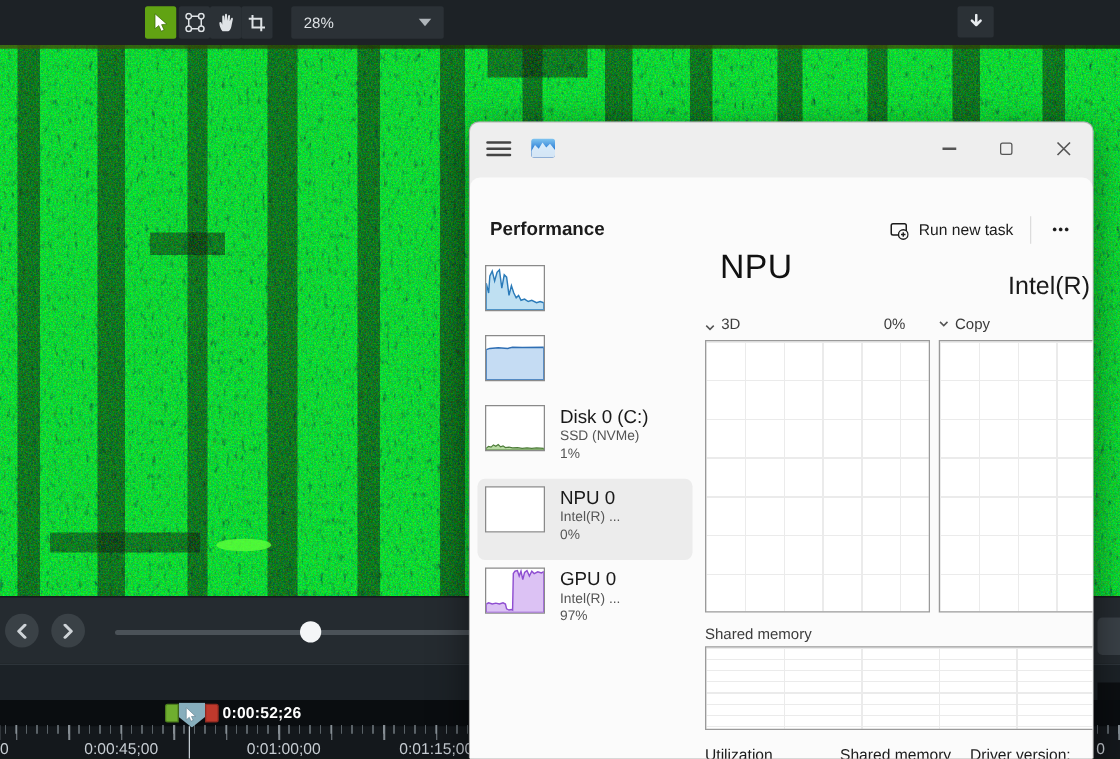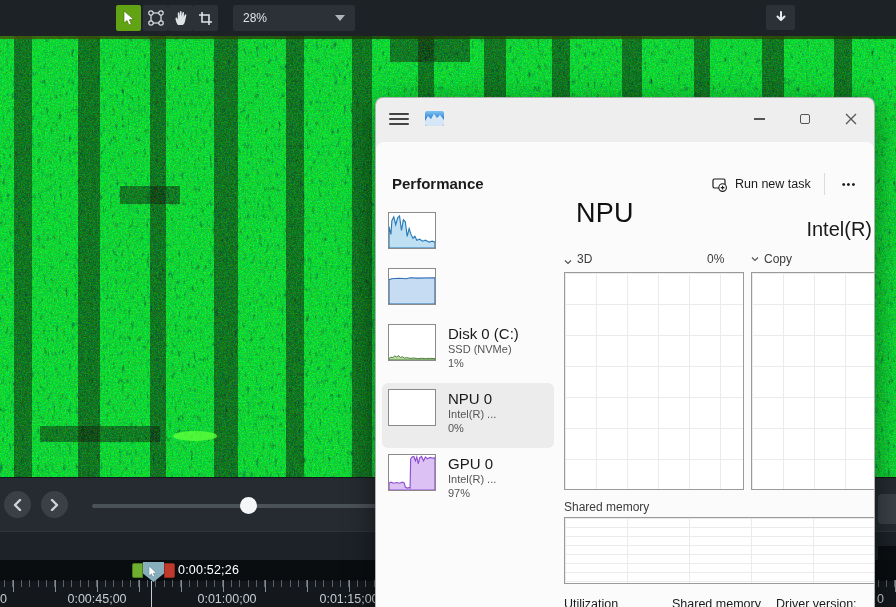--- a/index.html
+++ b/index.html
@@ -43,21 +43,21 @@
      background-position-x:13px; }
   .ruler-label { position:absolute; top:32px; transform:translateX(-50%); color:#c6ccd2; font-size:12.5px; white-space:nowrap; }
   .ruler-label.edge-left { transform:none; left:0; }
   .ruler-label.edge-right { transform:none; }
 
   .playhead { position:absolute; left:132px; top:2px; display:flex; align-items:flex-start; }
   .ph-in  { width:11px; height:15px; margin-top:1px; background:#6fae2f; border-radius:2px 0 0 2px; border:1px solid #4c7d1d; }
   .ph-head{ position:relative; width:21px; height:20px; background:#87aebc;
             clip-path:polygon(0 0,100% 0,100% 58%,50% 100%,0 58%); }
   .ph-out { width:11px; height:15px; margin-top:1px; background:#bf392c; border-radius:0 2px 2px 0; border:1px solid #8e2a20; }
-  .ph-time { position:absolute; left:178px; top:3px; color:#ffffff; font-size:12.5px; font-weight:normal; letter-spacing:.2px; }
+  .ph-time { position:absolute; left:178px; top:3px; color:#ffffff; font-size:12.5px; font-weight:bold; letter-spacing:.2px; }
   .ph-line { position:absolute; left:151px; top:21px; width:1px; height:26px; background:#c2cbd1; }
 
   
   .tm-window { position:absolute; left:375px; top:97px; width:500px; height:510px; z-index:10;
                background:#eeeeee; border-radius:8px 8px 0 0; box-shadow:0 10px 30px rgba(0,0,0,.5); border:1px solid rgba(0,0,0,.25); border-bottom:none; }
   .tm-titlebar { position:absolute; left:0; top:0; width:100%; height:44px; }
   .tm-hamburger { position:absolute; left:13px; top:13px; width:20px; height:16px; display:flex; flex-direction:column; justify-content:space-between; padding:2px 0; }
   .tm-hamburger span { display:block; height:2px; background:#444; border-radius:1px; }
   .tm-appicon { position:absolute; left:49px; top:13px; width:19px; height:15px; border-radius:2px;
                 background:linear-gradient(180deg,#7fc4f0 0%,#2f7fd6 55%,#1b5fb4 100%); overflow:hidden; }

